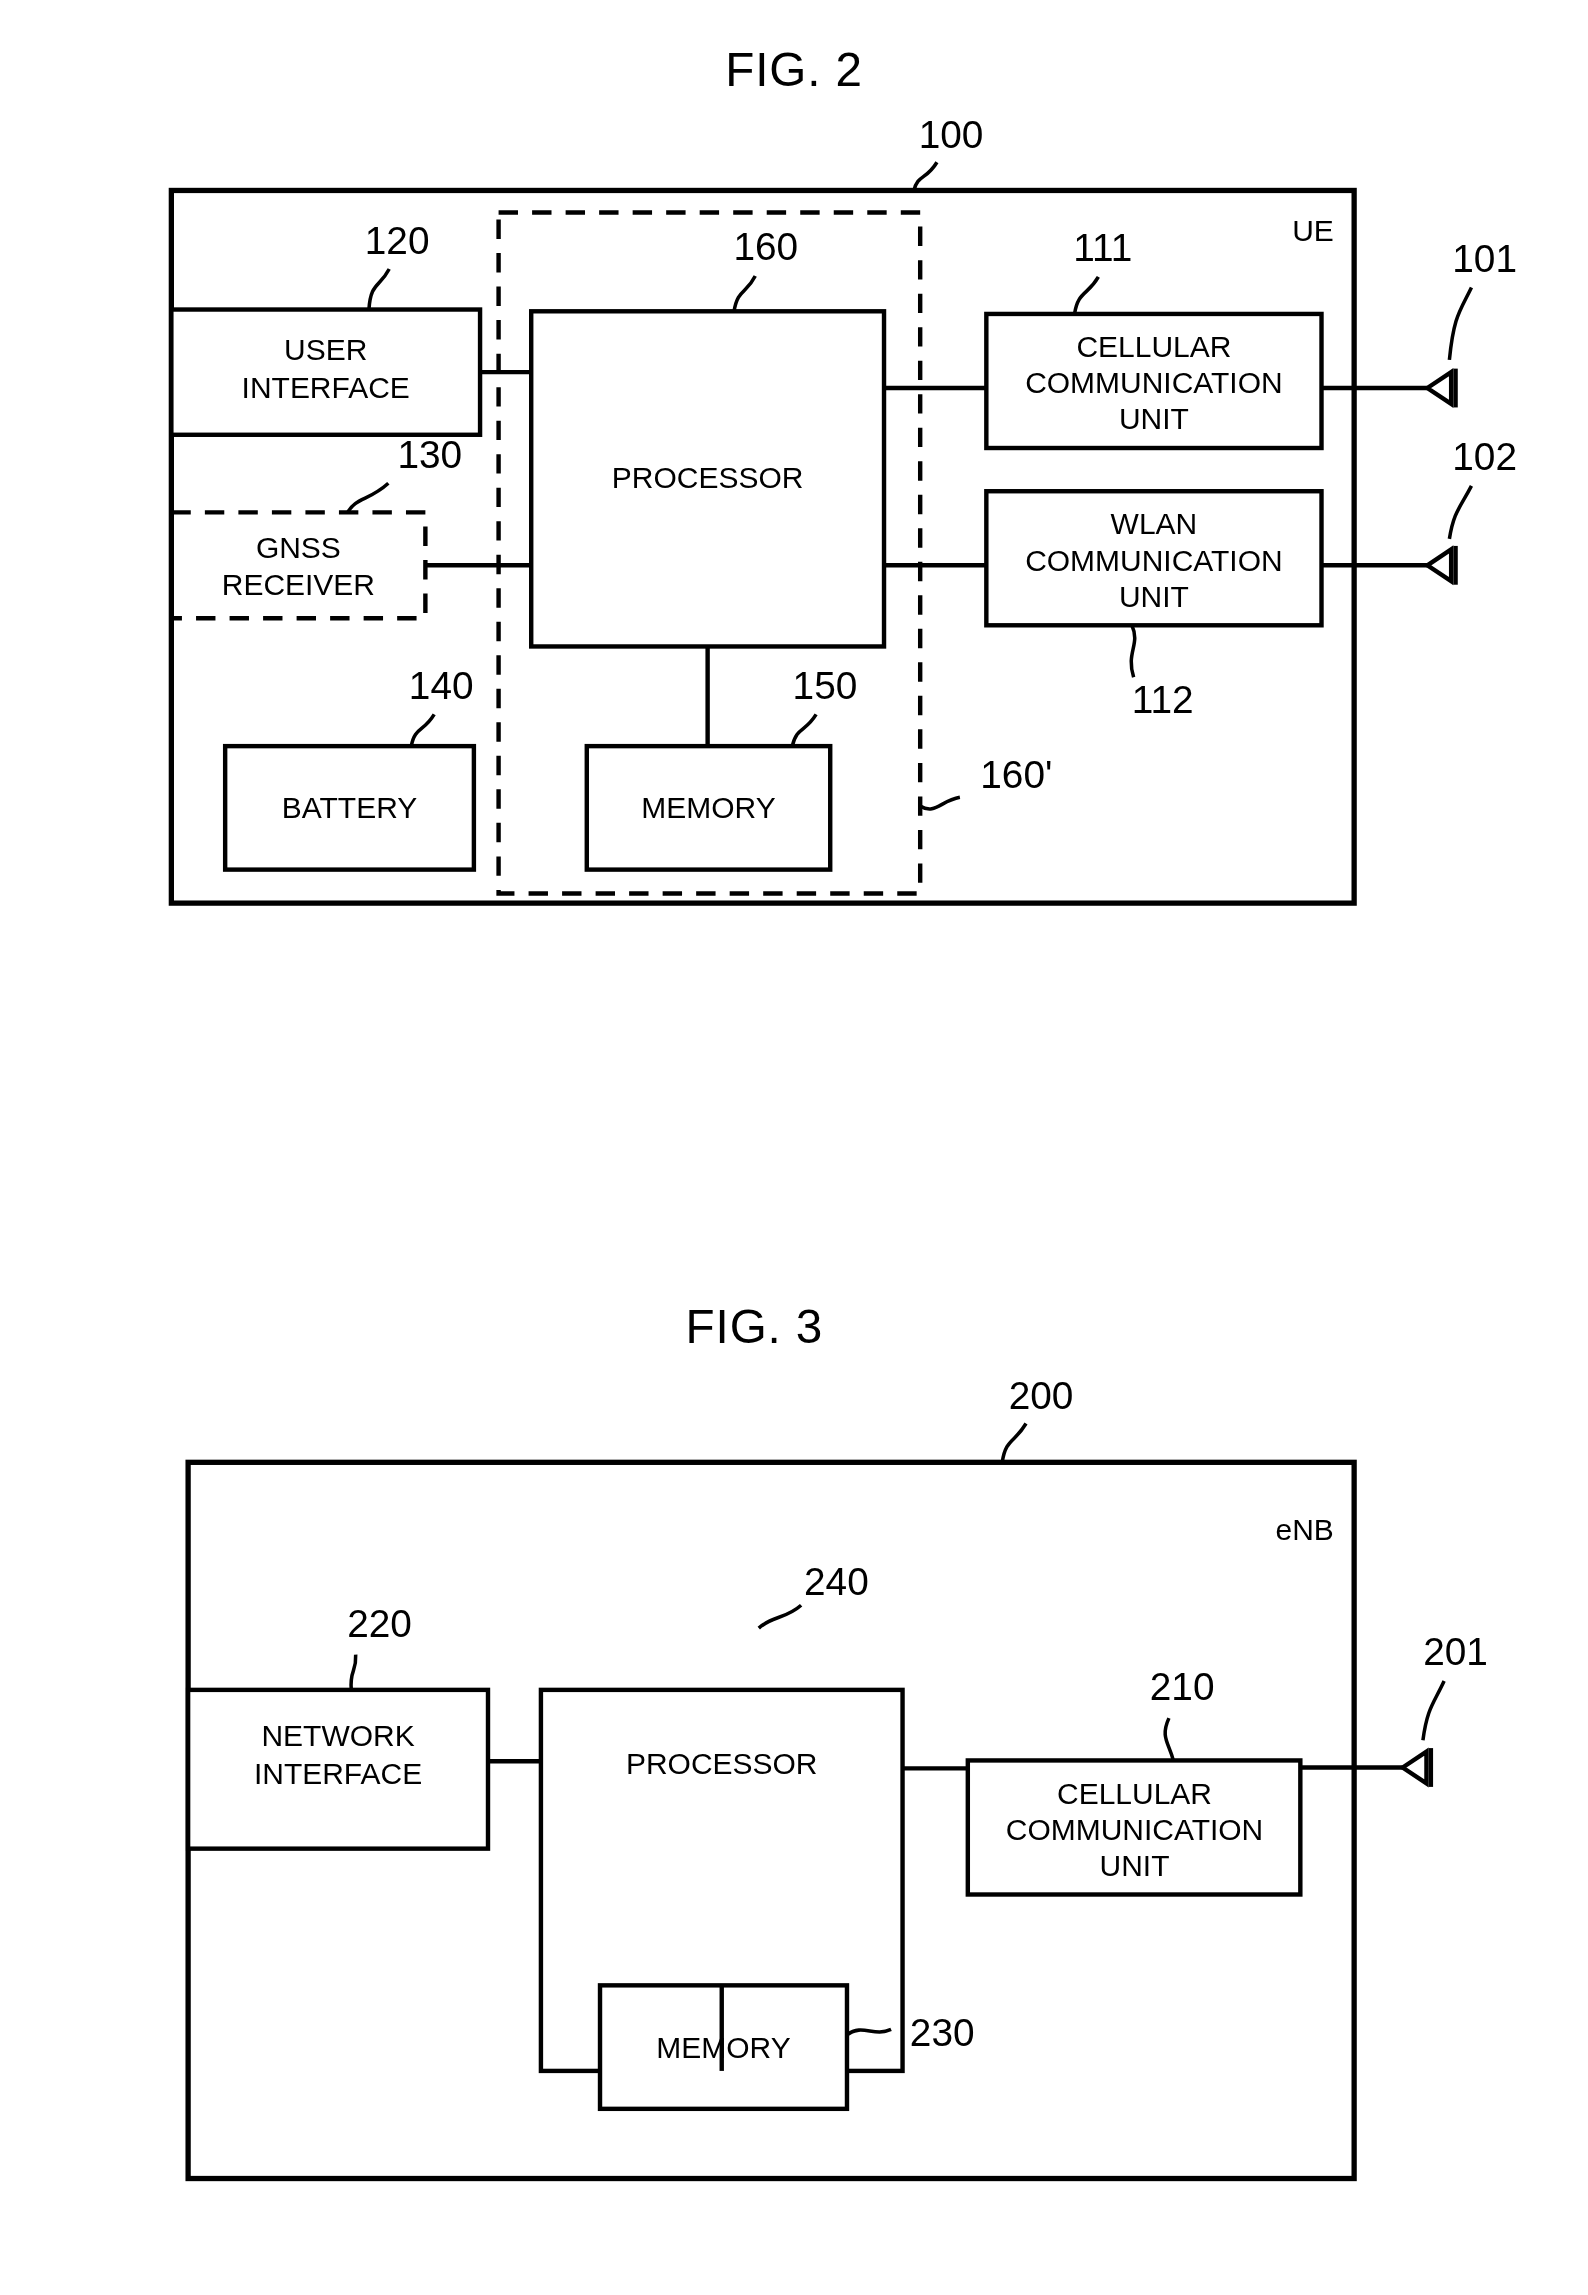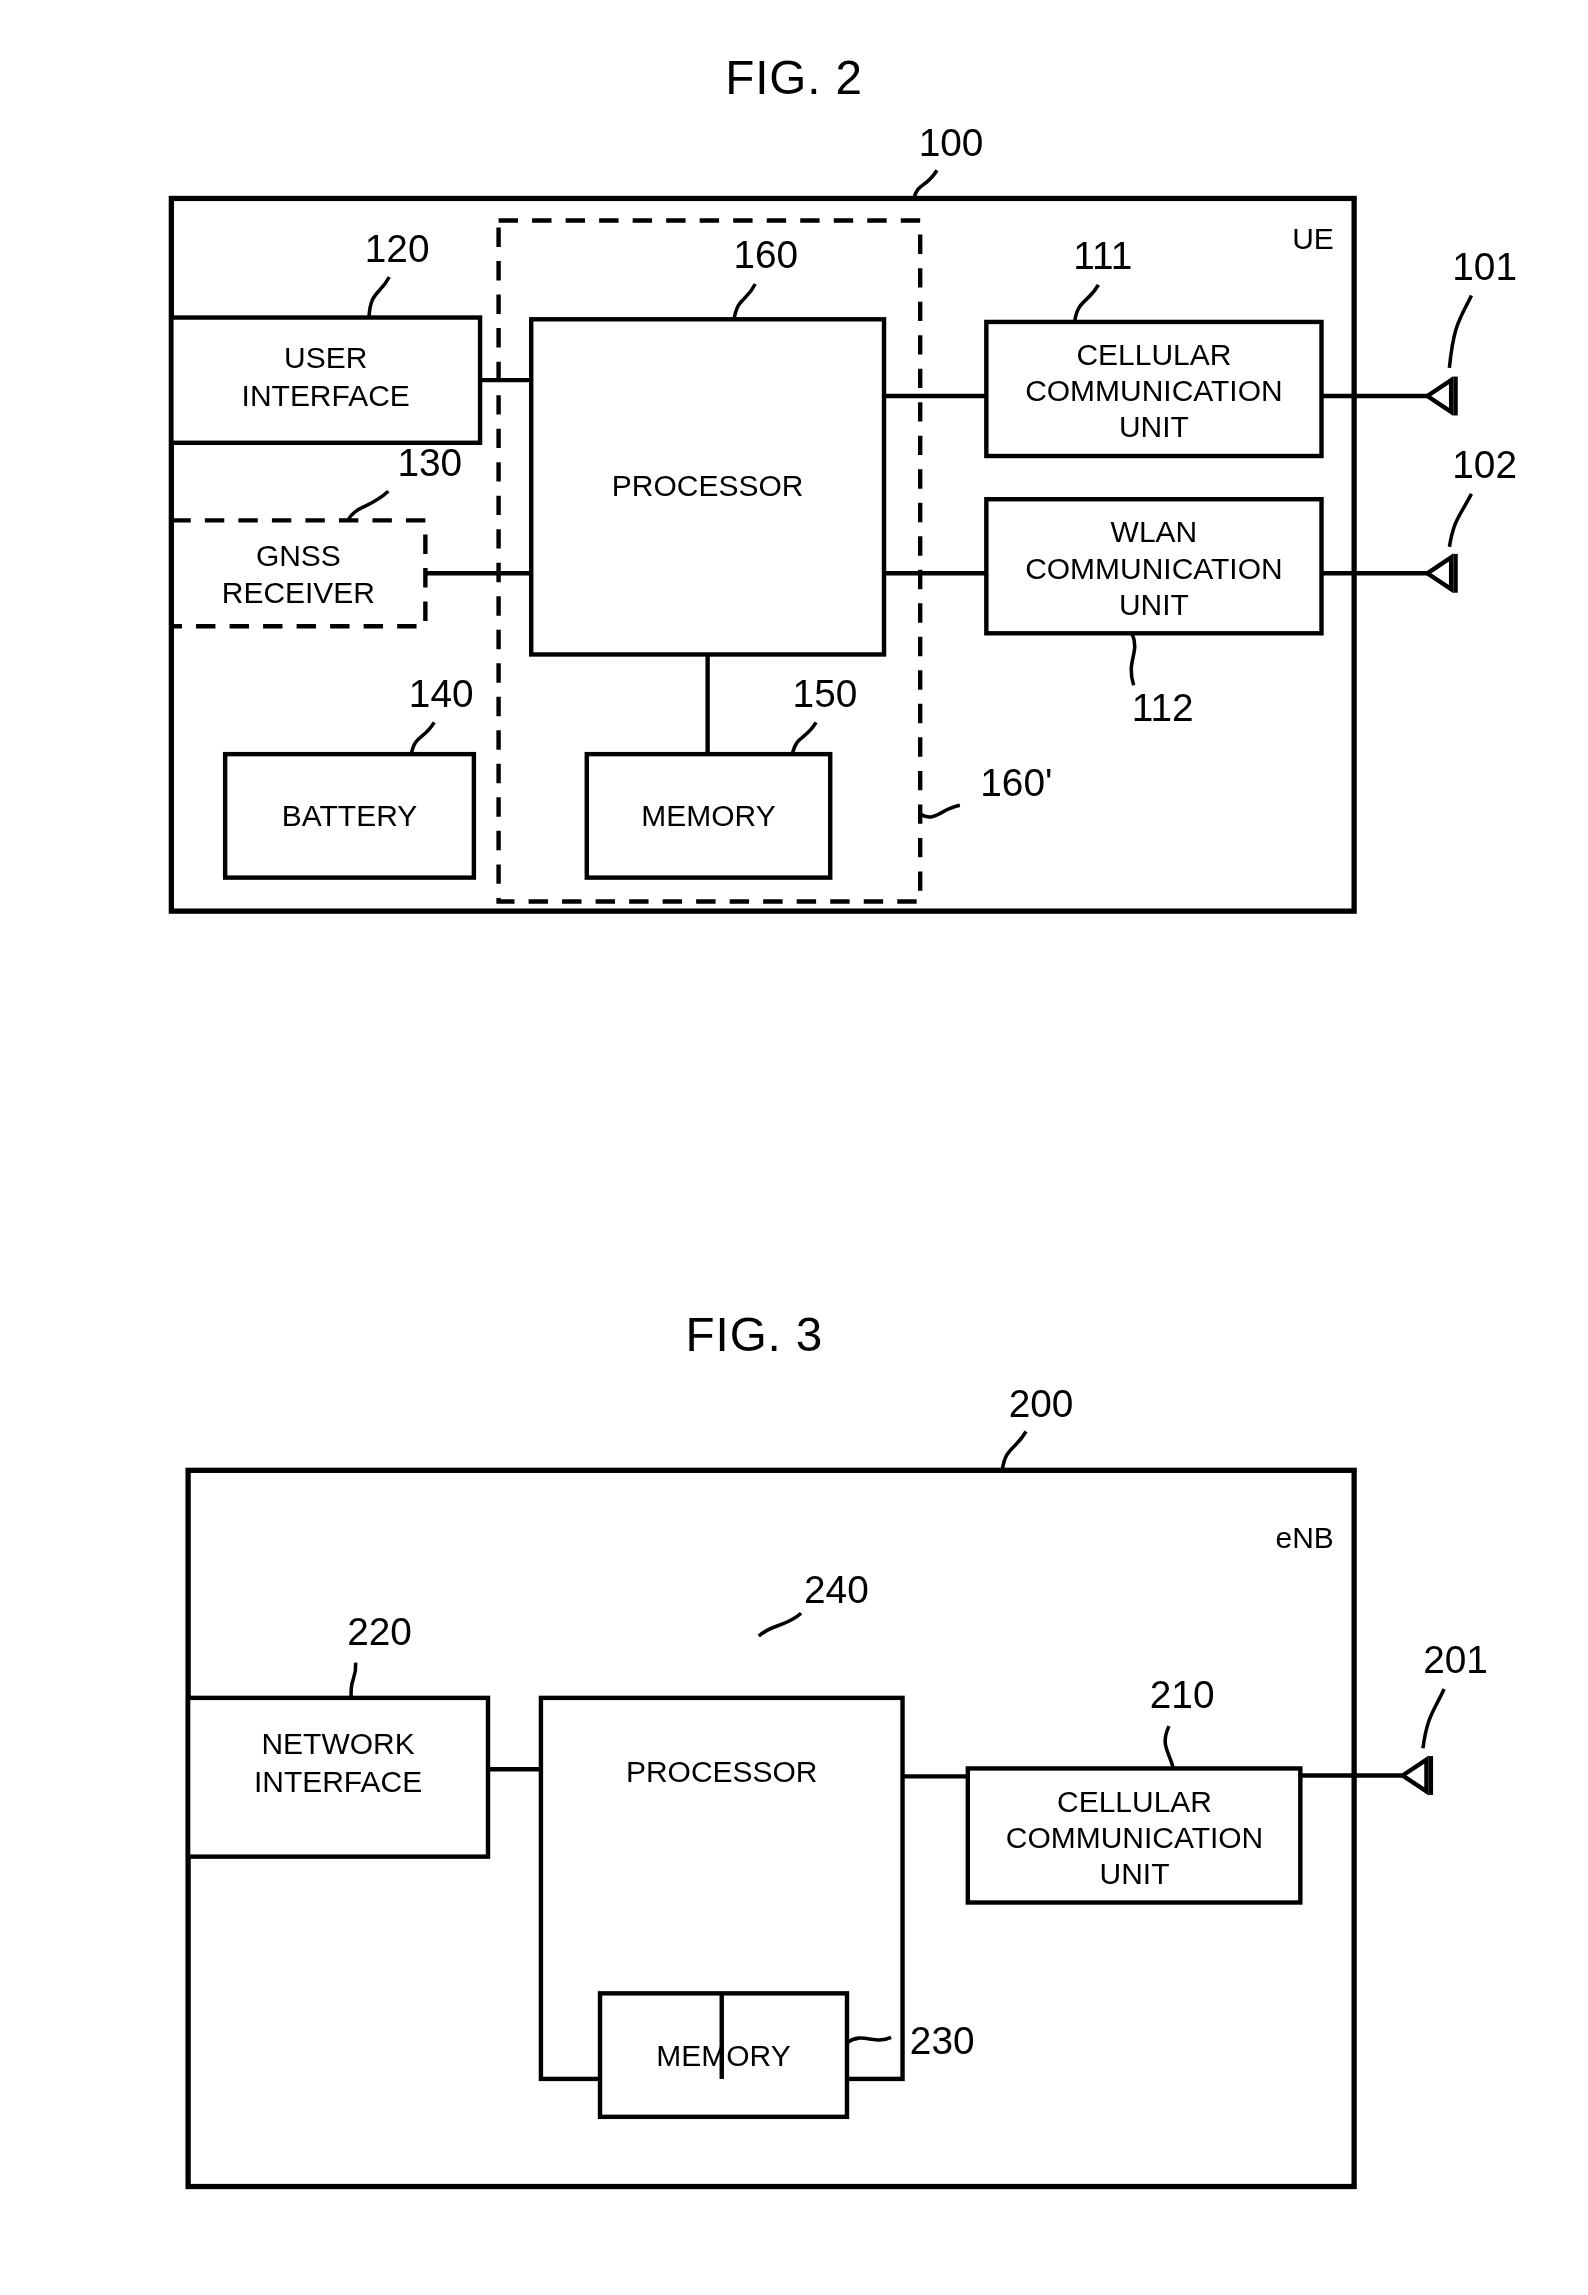--- a/index.html
+++ b/index.html
@@ -10,21 +10,21 @@
   body {
     width: 1589px;
     height: 2295px;
     font-family: "Liberation Sans", sans-serif;
     color: #000000;
     position: relative;
     overflow: hidden;
   }
   #sheet {
     position: absolute;
-    left: 0; top: 15px;
+    left: 0; top: 7px;
     width: 1589px;
     height: 2194px;
   }
   svg.figure-canvas {
     position: absolute;
     left: 0; top: 0;
     width: 1589px;
     height: 2295px;
   }
   .fig-title {

